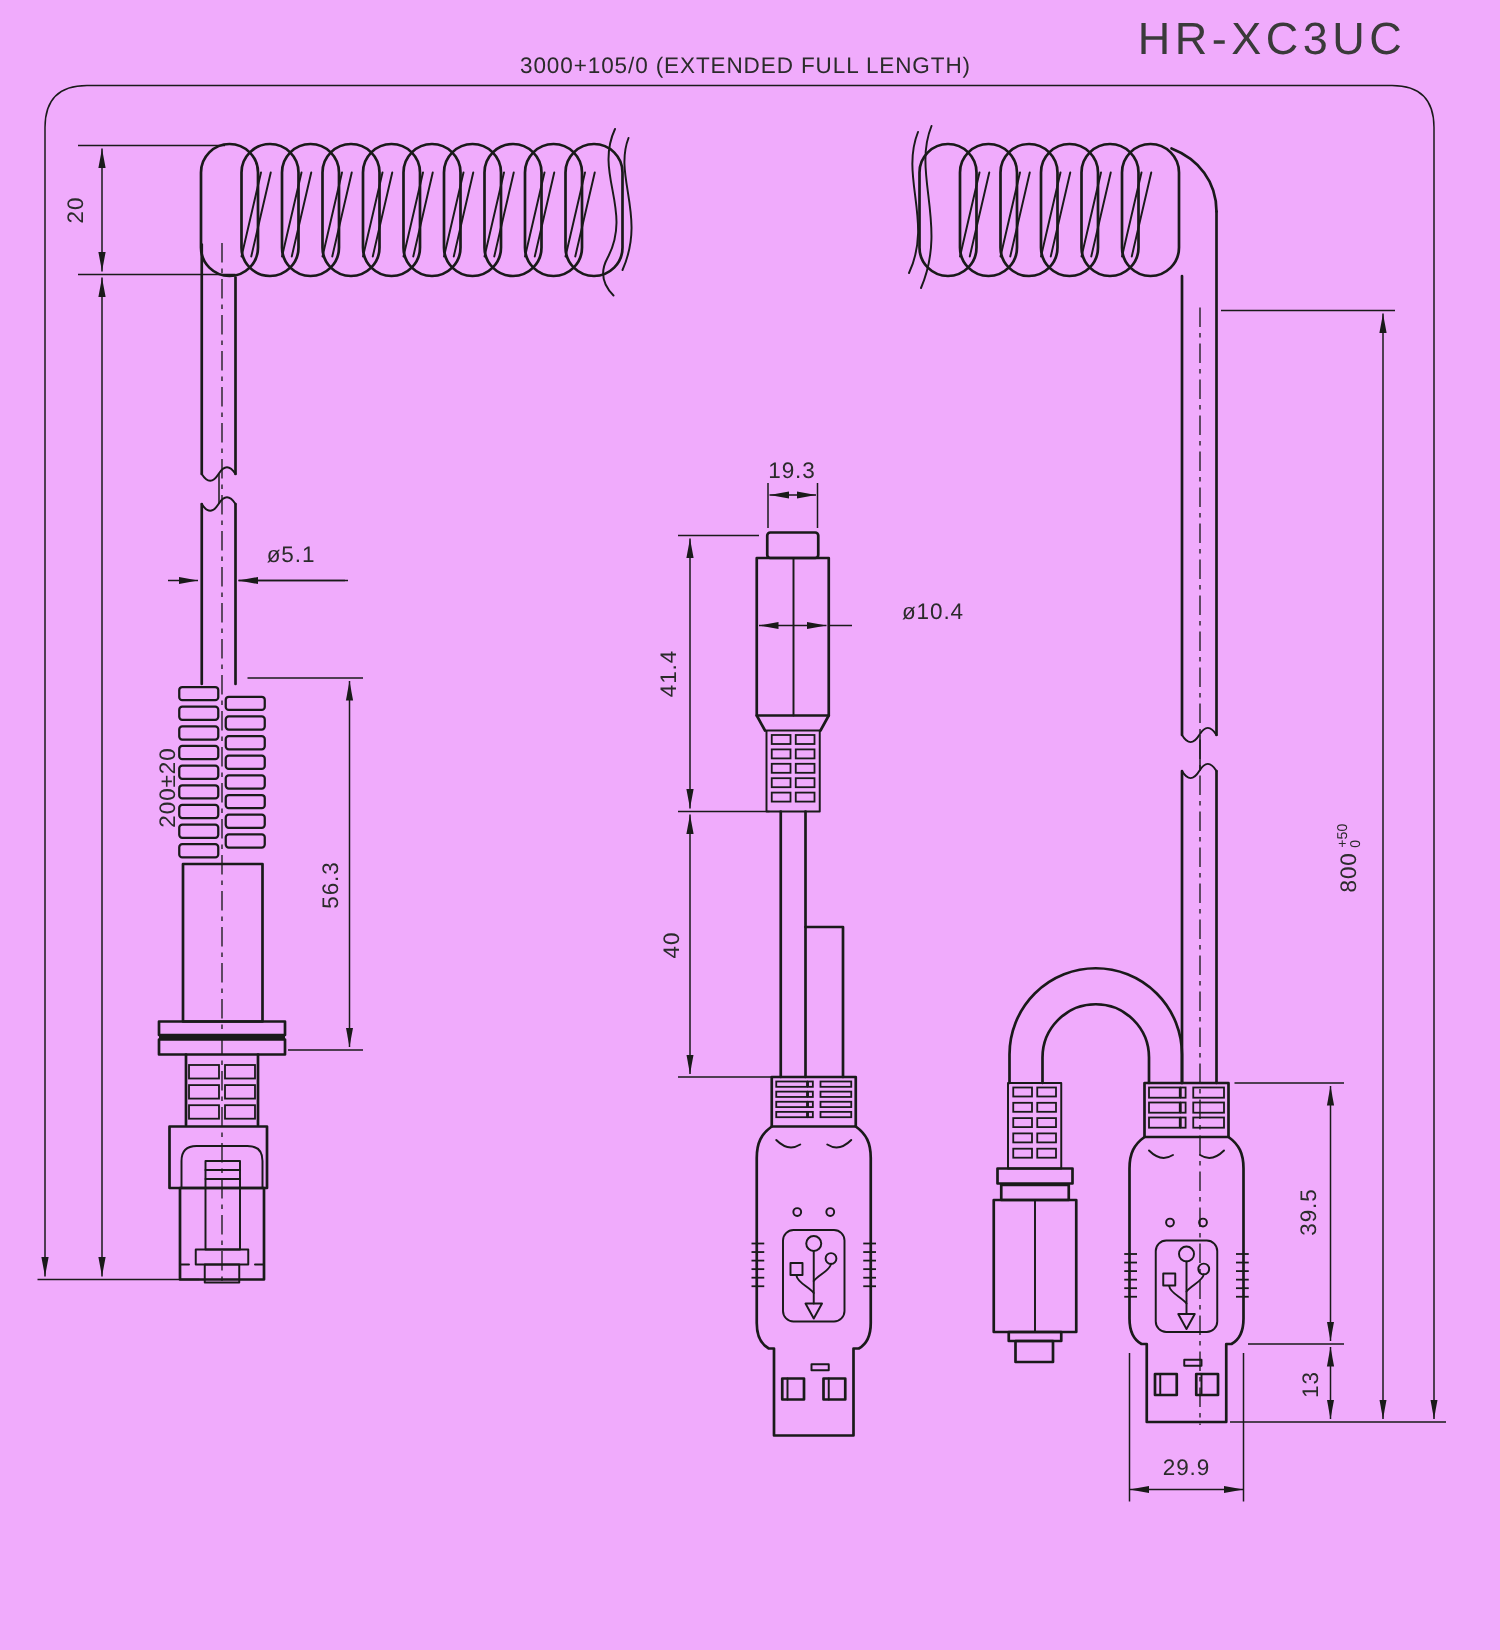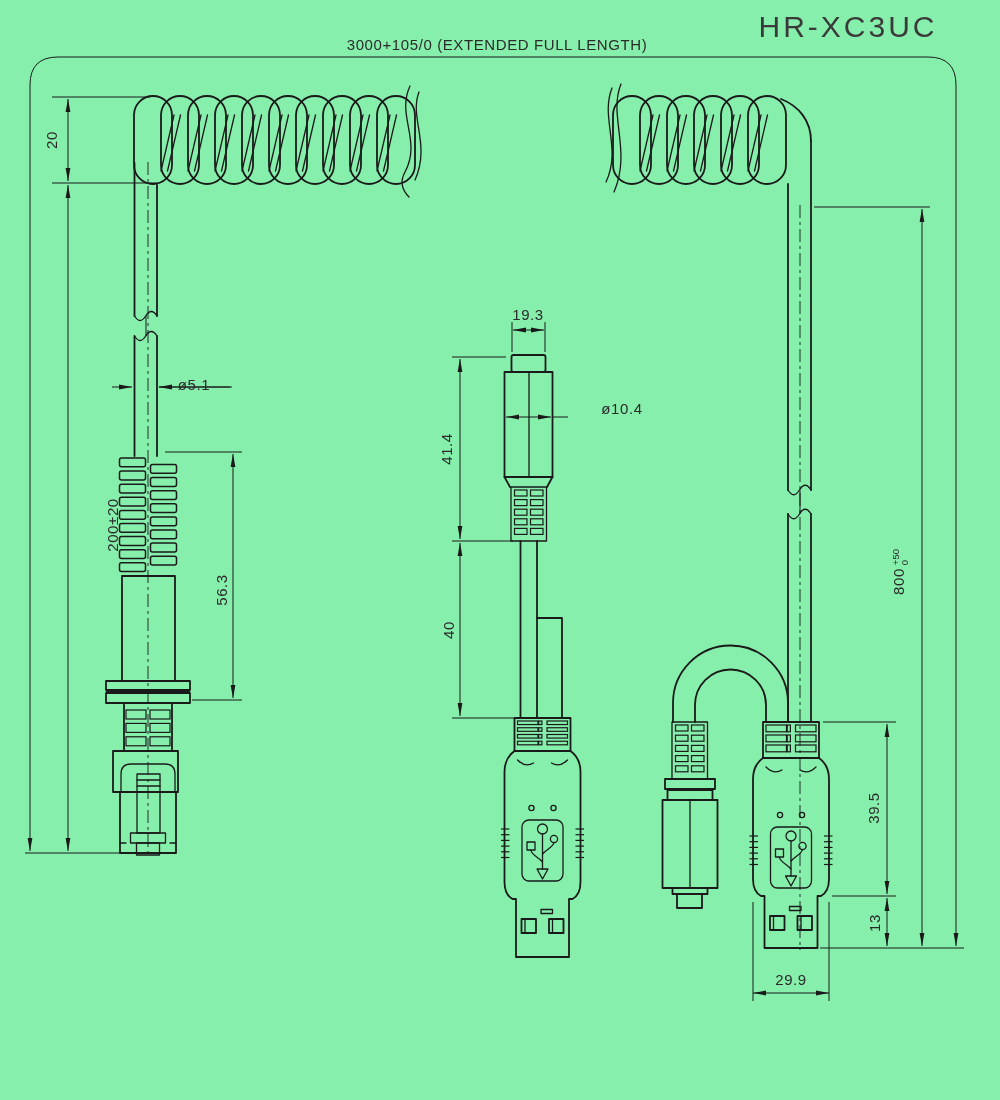--- a/index.html
+++ b/index.html
@@ -1,16 +1,16 @@
 <!DOCTYPE html>
 <html><head>
 <meta charset="utf-8">
 <style>
   html,body{margin:0;padding:0;background:#fff;}
-  .stage{position:relative;width:1000px;height:1100px;background:#86efac;overflow:hidden;
+  .stage{position:relative;width:1000px;height:1100px;background:#f0abfc;overflow:hidden;
          font-family:"Liberation Sans",sans-serif;}
   svg{position:absolute;left:0;top:0;}
   .ol  {fill:none;stroke:#1a1a1a;stroke-width:1.8;stroke-linejoin:round;stroke-linecap:round;}
   .ol2 {fill:none;stroke:#1a1a1a;stroke-width:1.3;stroke-linejoin:round;stroke-linecap:round;}
   .rib {fill:none;stroke:#1a1a1a;stroke-width:1.5;}
   .rib2{fill:none;stroke:#1a1a1a;stroke-width:1.2;}
   .dim {fill:none;stroke:#1a1a1a;stroke-width:1;}
   .ext {fill:none;stroke:#1a1a1a;stroke-width:1;}
   .thk {fill:none;stroke:#1a1a1a;stroke-width:3.5;}
   .cl  {fill:none;stroke:#1a1a1a;stroke-width:0.9;stroke-dasharray:13 4 3 4;}
@@ -316,21 +316,21 @@
           <path d="M773.5,916 L773.5,930" class="ol2"></path>
           <path d="M801,916 L801,930" class="ol2"></path>
         </g>
   </g>
 </svg>
 
 <div class="lbl title" style="left:848px;top:27px">HR-XC3UC</div>
 <div class="lbl" style="left:497px;top:44px">3000+105/0 (EXTENDED FULL LENGTH)</div>
 <div class="lbl rot" style="left:51px;top:140px">20</div>
 <div class="lbl rot" style="left:112px;top:525px">200±20</div>
-<div class="lbl" style="left:194px;top:384px">ø5.1</div>
+<div class="lbl" style="left:194px;top:370px">ø5.1</div>
 <div class="lbl rot" style="left:221px;top:590px">56.3</div>
 <div class="lbl" style="left:528px;top:314px">19.3</div>
 <div class="lbl" style="left:622px;top:408px">ø10.4</div>
 <div class="lbl rot" style="left:446px;top:449px">41.4</div>
 <div class="lbl rot" style="left:448px;top:630px">40</div>
 <div class="lbl rot" style="left:900px;top:572px">
   <span>800</span><span class="tol">
         <span>+50</span>
         <span>0</span>
       </span>

